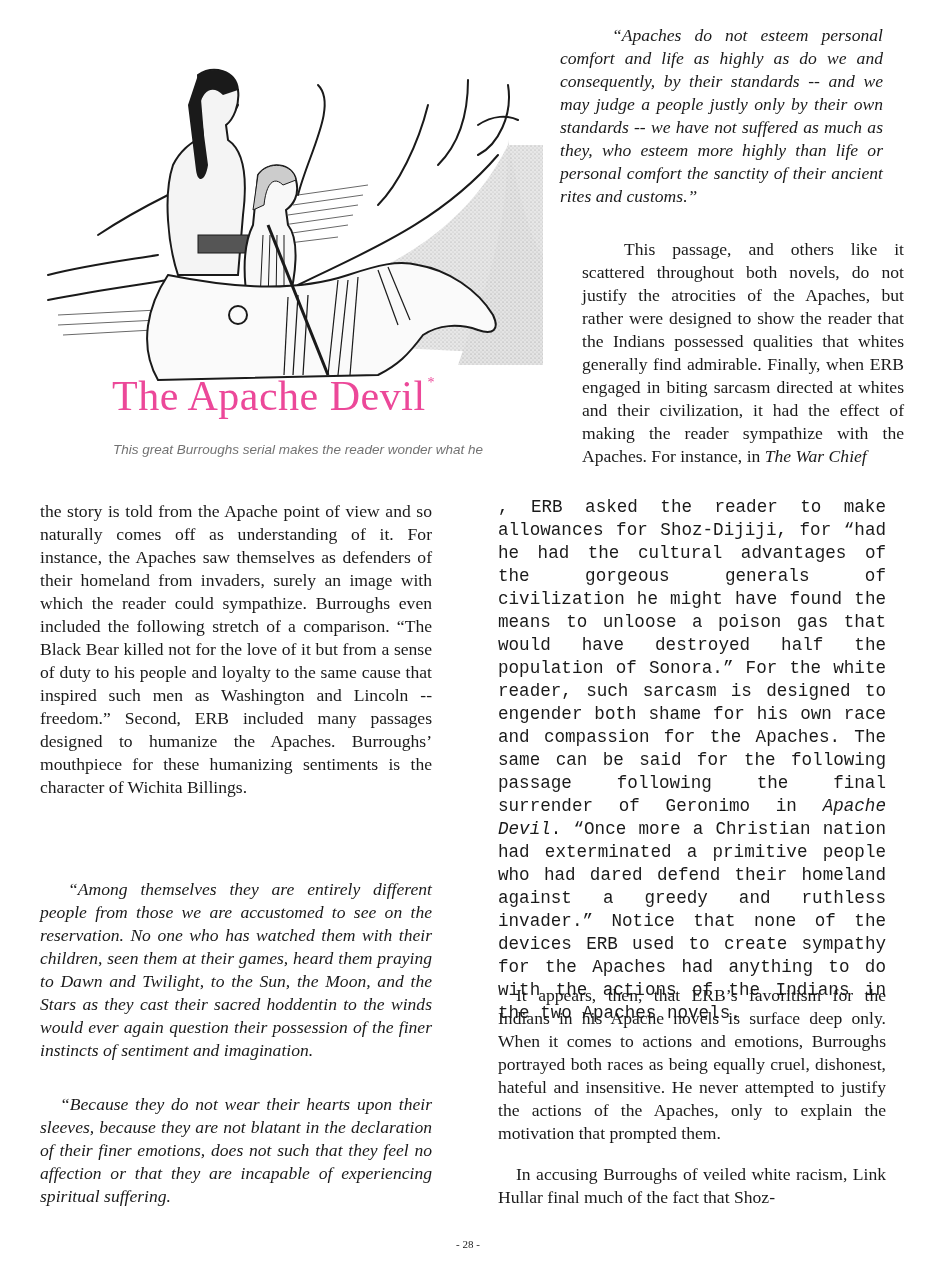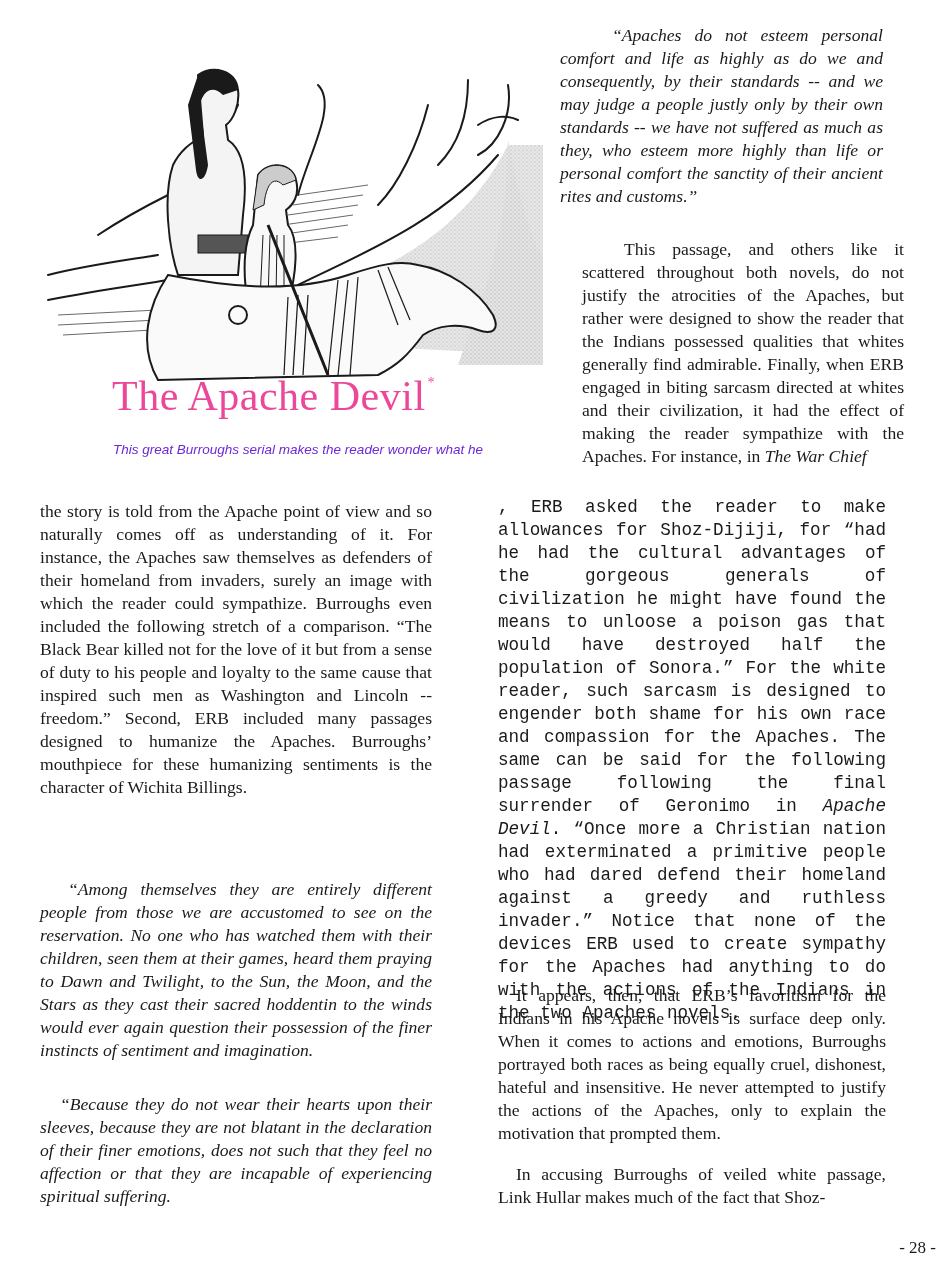--- a/index.html
+++ b/index.html
@@ -5,21 +5,21 @@
   html, body { margin: 0; padding: 0; background: #ffffff; }
   body { width: 936px; height: 1281px; position: relative; overflow: hidden;
          font-family: "Liberation Serif", "DejaVu Serif", serif; color: #1a1a1a; }
   .page { position: absolute; left: 0; top: 0; width: 936px; height: 1281px; }
 
   .illustration { position: absolute; left: 38px; top: 45px; width: 505px; height: 340px; }
   .title { position: absolute; left: 112px; top: 372px; font-size: 42px; letter-spacing: 0.5px;
            font-family: "Liberation Serif", serif; color: #ec4899; white-space: nowrap; }
   .title sup { font-size: 14px; position: relative; top: -8px; margin-left: 2px; }
   .caption { position: absolute; left: 88px; top: 440px; width: 420px; text-align: center;
-             font-style: italic; font-size: 13.5px; line-height: 20px; color: #6d28d9;
+             font-style: italic; font-size: 13.5px; line-height: 20px; color: #737373;
              font-family: "Liberation Sans", sans-serif; }
 
   .col { position: absolute; font-size: 17.6px; line-height: 23px; text-align: justify; }
   .col p { margin: 0; }
   .it { font-style: italic; }
 
   .right-top-quote { left: 560px; top: 24px; width: 323px; font-style: italic; }
   .right-top-quote p { text-indent: 52px; }
   .right-para1 { left: 582px; top: 238px; width: 322px; }
   .right-para1 p { text-indent: 42px; }
@@ -27,22 +27,22 @@
   .right-para3 { left: 498px; top: 984px; width: 388px; }
   .right-para3 p, .right-para4 p { text-indent: 18px; }
   .right-para4 { left: 498px; top: 1163px; width: 388px; }
 
   .left-main { left: 40px; top: 500px; width: 392px; }
   .left-quote1 { left: 40px; top: 878px; width: 392px; font-style: italic; }
   .left-quote1 p { text-indent: 28px; }
   .left-quote2 { left: 40px; top: 1093px; width: 392px; font-style: italic; }
   .left-quote2 p { text-indent: 20px; }
 
-  .page-number { position: absolute; left: 0; width: 936px; top: 1238px; text-align: right;
-                 font-size: 17px; font-family: "Liberation Serif", serif; }
+  .page-number { position: absolute; left: 0; width: 936px; top: 1238px; text-align: center;
+                 font-size: 11px; font-family: "Liberation Serif", serif; }
 </style>
 </head>
 <body>
 
 <div class="page">
 
   <svg class="illustration" viewBox="0 0 505 340">
     <defs>
       <pattern id="stipple" width="4" height="4" patternUnits="userSpaceOnUse">
         <rect width="4" height="4" fill="#e4e4e4"></rect>
@@ -122,21 +122,21 @@
 
   <div class="col right-cont">
     <p><span>, ERB asked the reader to make allowances for Shoz-Dijiji, for “had he had the cultural advantages of the gorgeous generals of civilization he might have found the means to unloose a poison gas that would have destroyed half the population of Sonora.” For the white reader, such sarcasm is designed to engender both shame for his own race and compassion for the Apaches. The same can be said for the following passage following the final surrender of Geronimo in </span><span class="it">Apache Devil</span><span>. “Once more a Christian nation had exterminated a primitive people who had dared defend their homeland against a greedy and ruthless invader.” Notice that none of the devices ERB used to create sympathy for the Apaches had anything to do with the actions of the Indians in the two Apaches novels.</span></p>
   </div>
 
   <div class="col right-para3">
     <p>It appears, then, that ERB’s favoritism for the Indians in his Apache novels is surface deep only. When it comes to actions and emotions, Burroughs portrayed both races as being equally cruel, dishonest, hateful and insensitive. He never attempted to justify the actions of the Apaches, only to explain the motivation that prompted them.</p>
   </div>
 
   <div class="col right-para4">
-    <p>In accusing Burroughs of veiled white passage, Link Hullar makes much of the fact that Shoz-</p>
+    <p>In accusing Burroughs of veiled white racism, Link Hullar final much of the fact that Shoz-</p>
   </div>
 
   <div class="col left-main">
     <p>the story is told from the Apache point of view and so naturally comes off as understanding of it. For instance, the Apaches saw themselves as defenders of their homeland from invaders, surely an image with which the reader could sympathize. Burroughs even included the following stretch of a comparison. “The Black Bear killed not for the love of it but from a sense of duty to his people and loyalty to the same cause that inspired such men as Washington and Lincoln -- freedom.” Second, ERB included many passages designed to humanize the Apaches. Burroughs’ mouthpiece for these humanizing sentiments is the character of Wichita Billings.</p>
   </div>
 
   <div class="col left-quote1">
     <p>“Among themselves they are entirely different people from those we are accustomed to see on the reservation. No one who has watched them with their children, seen them at their games, heard them praying to Dawn and Twilight, to the Sun, the Moon, and the Stars as they cast their sacred hoddentin to the winds would ever again question their possession of the finer instincts of sentiment and imagination.</p>
   </div>
 

